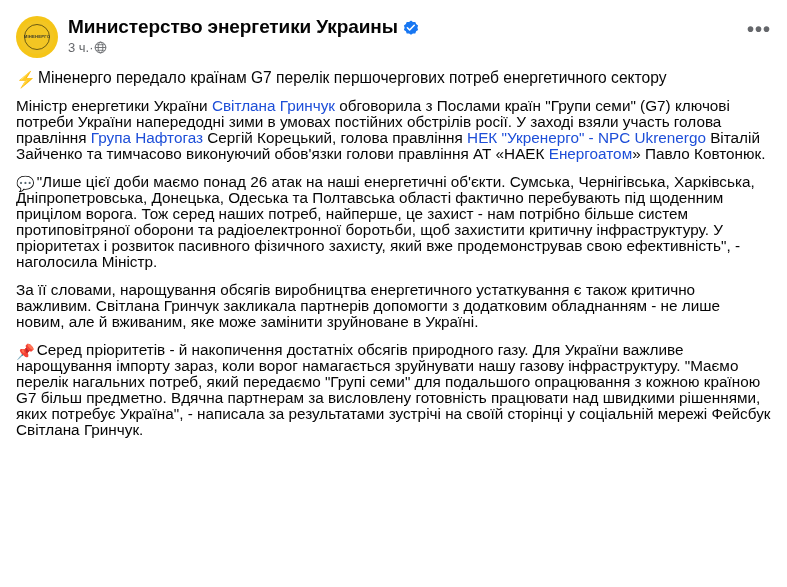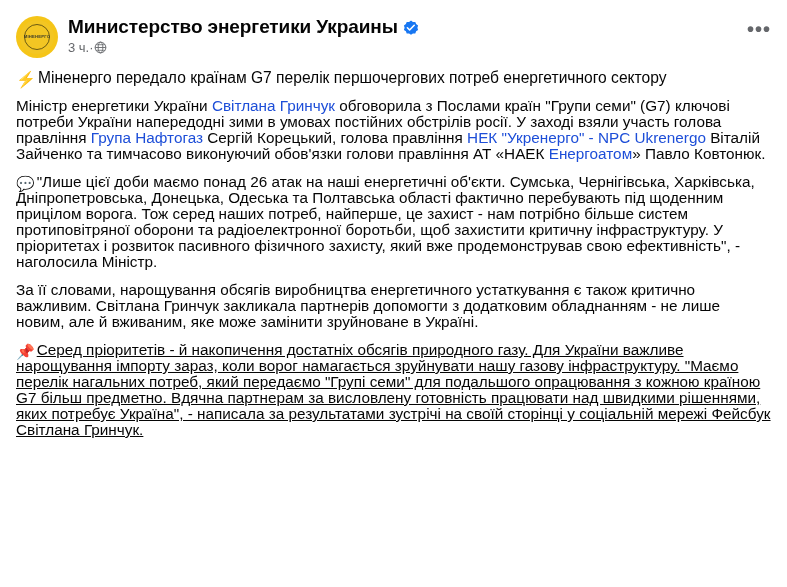--- a/index.html
+++ b/index.html
@@ -127,21 +127,20 @@
     font-size: 15.3px;
     line-height: 16px;
     color: #050505;
     padding-top: 6px;
   }
   .para {
     margin: 0 0 12px 0;
   }
   .para:last-child {
     margin-bottom: 12px;
-    text-decoration: underline;
   }
   .lead {
     font-size: 15.6px;
   }
   a.link {
     color: #1d4ed8;
     text-decoration: none;
   }
   .emoji {
     display: inline-block;

